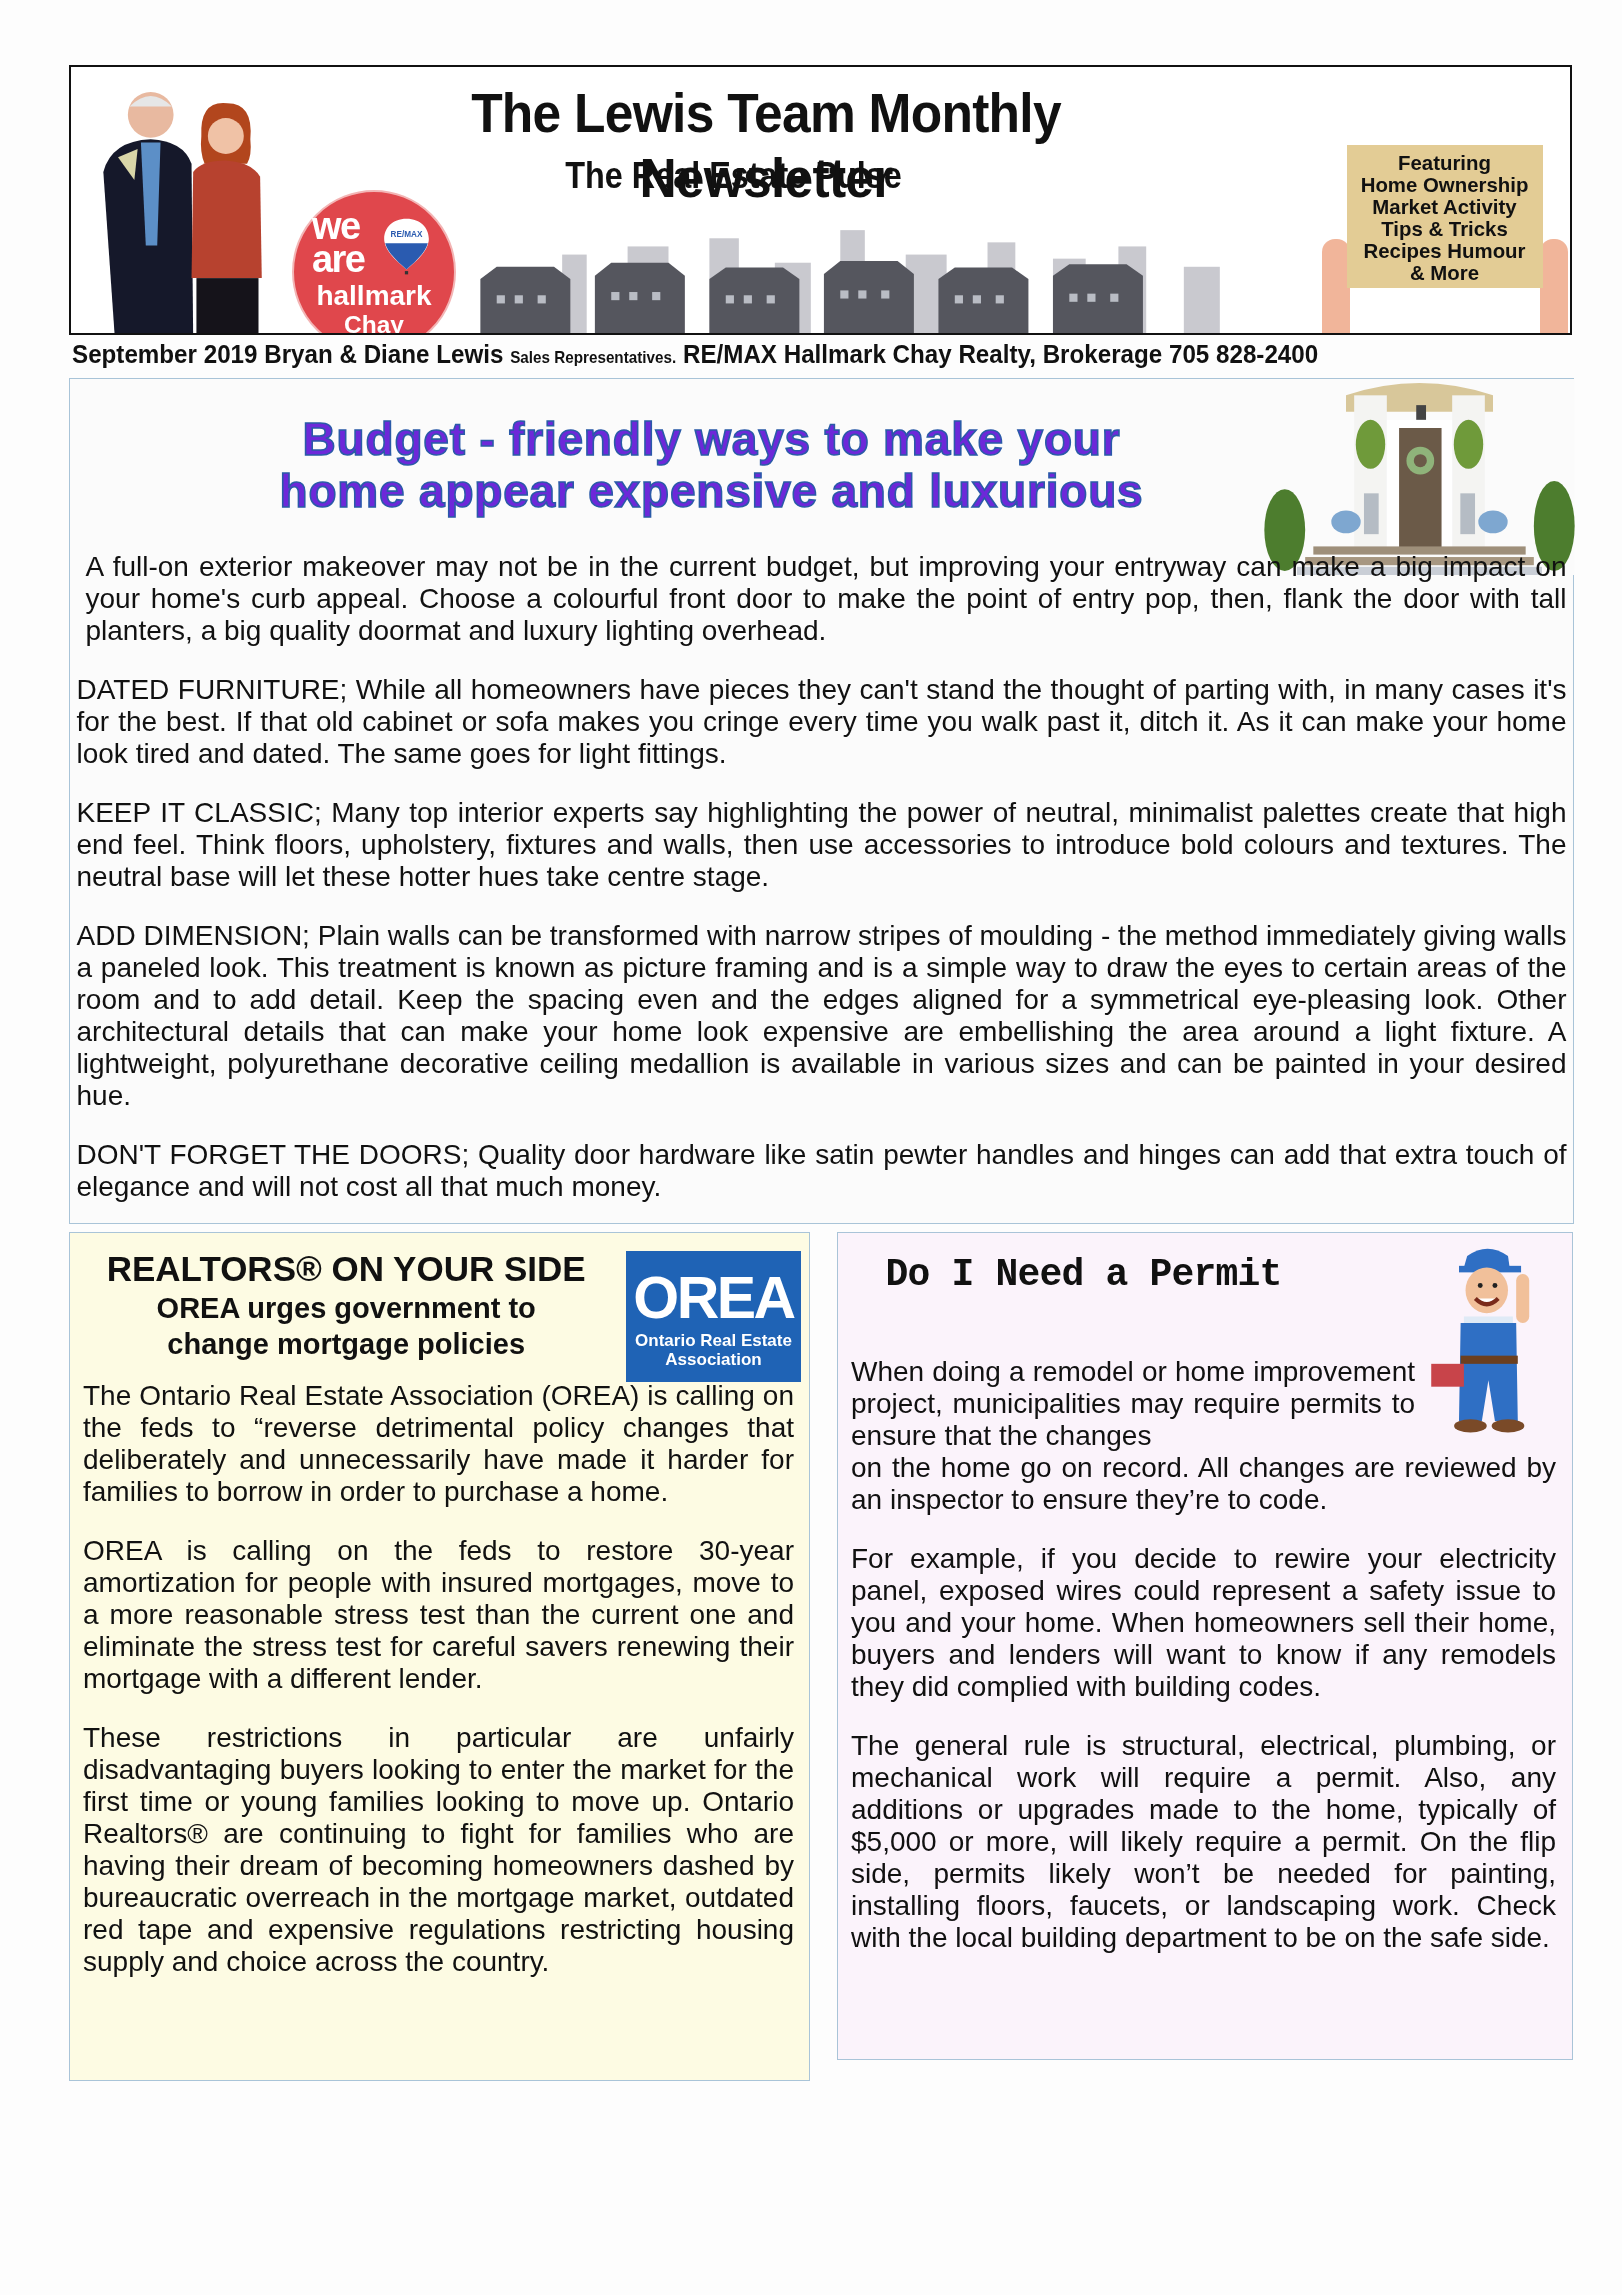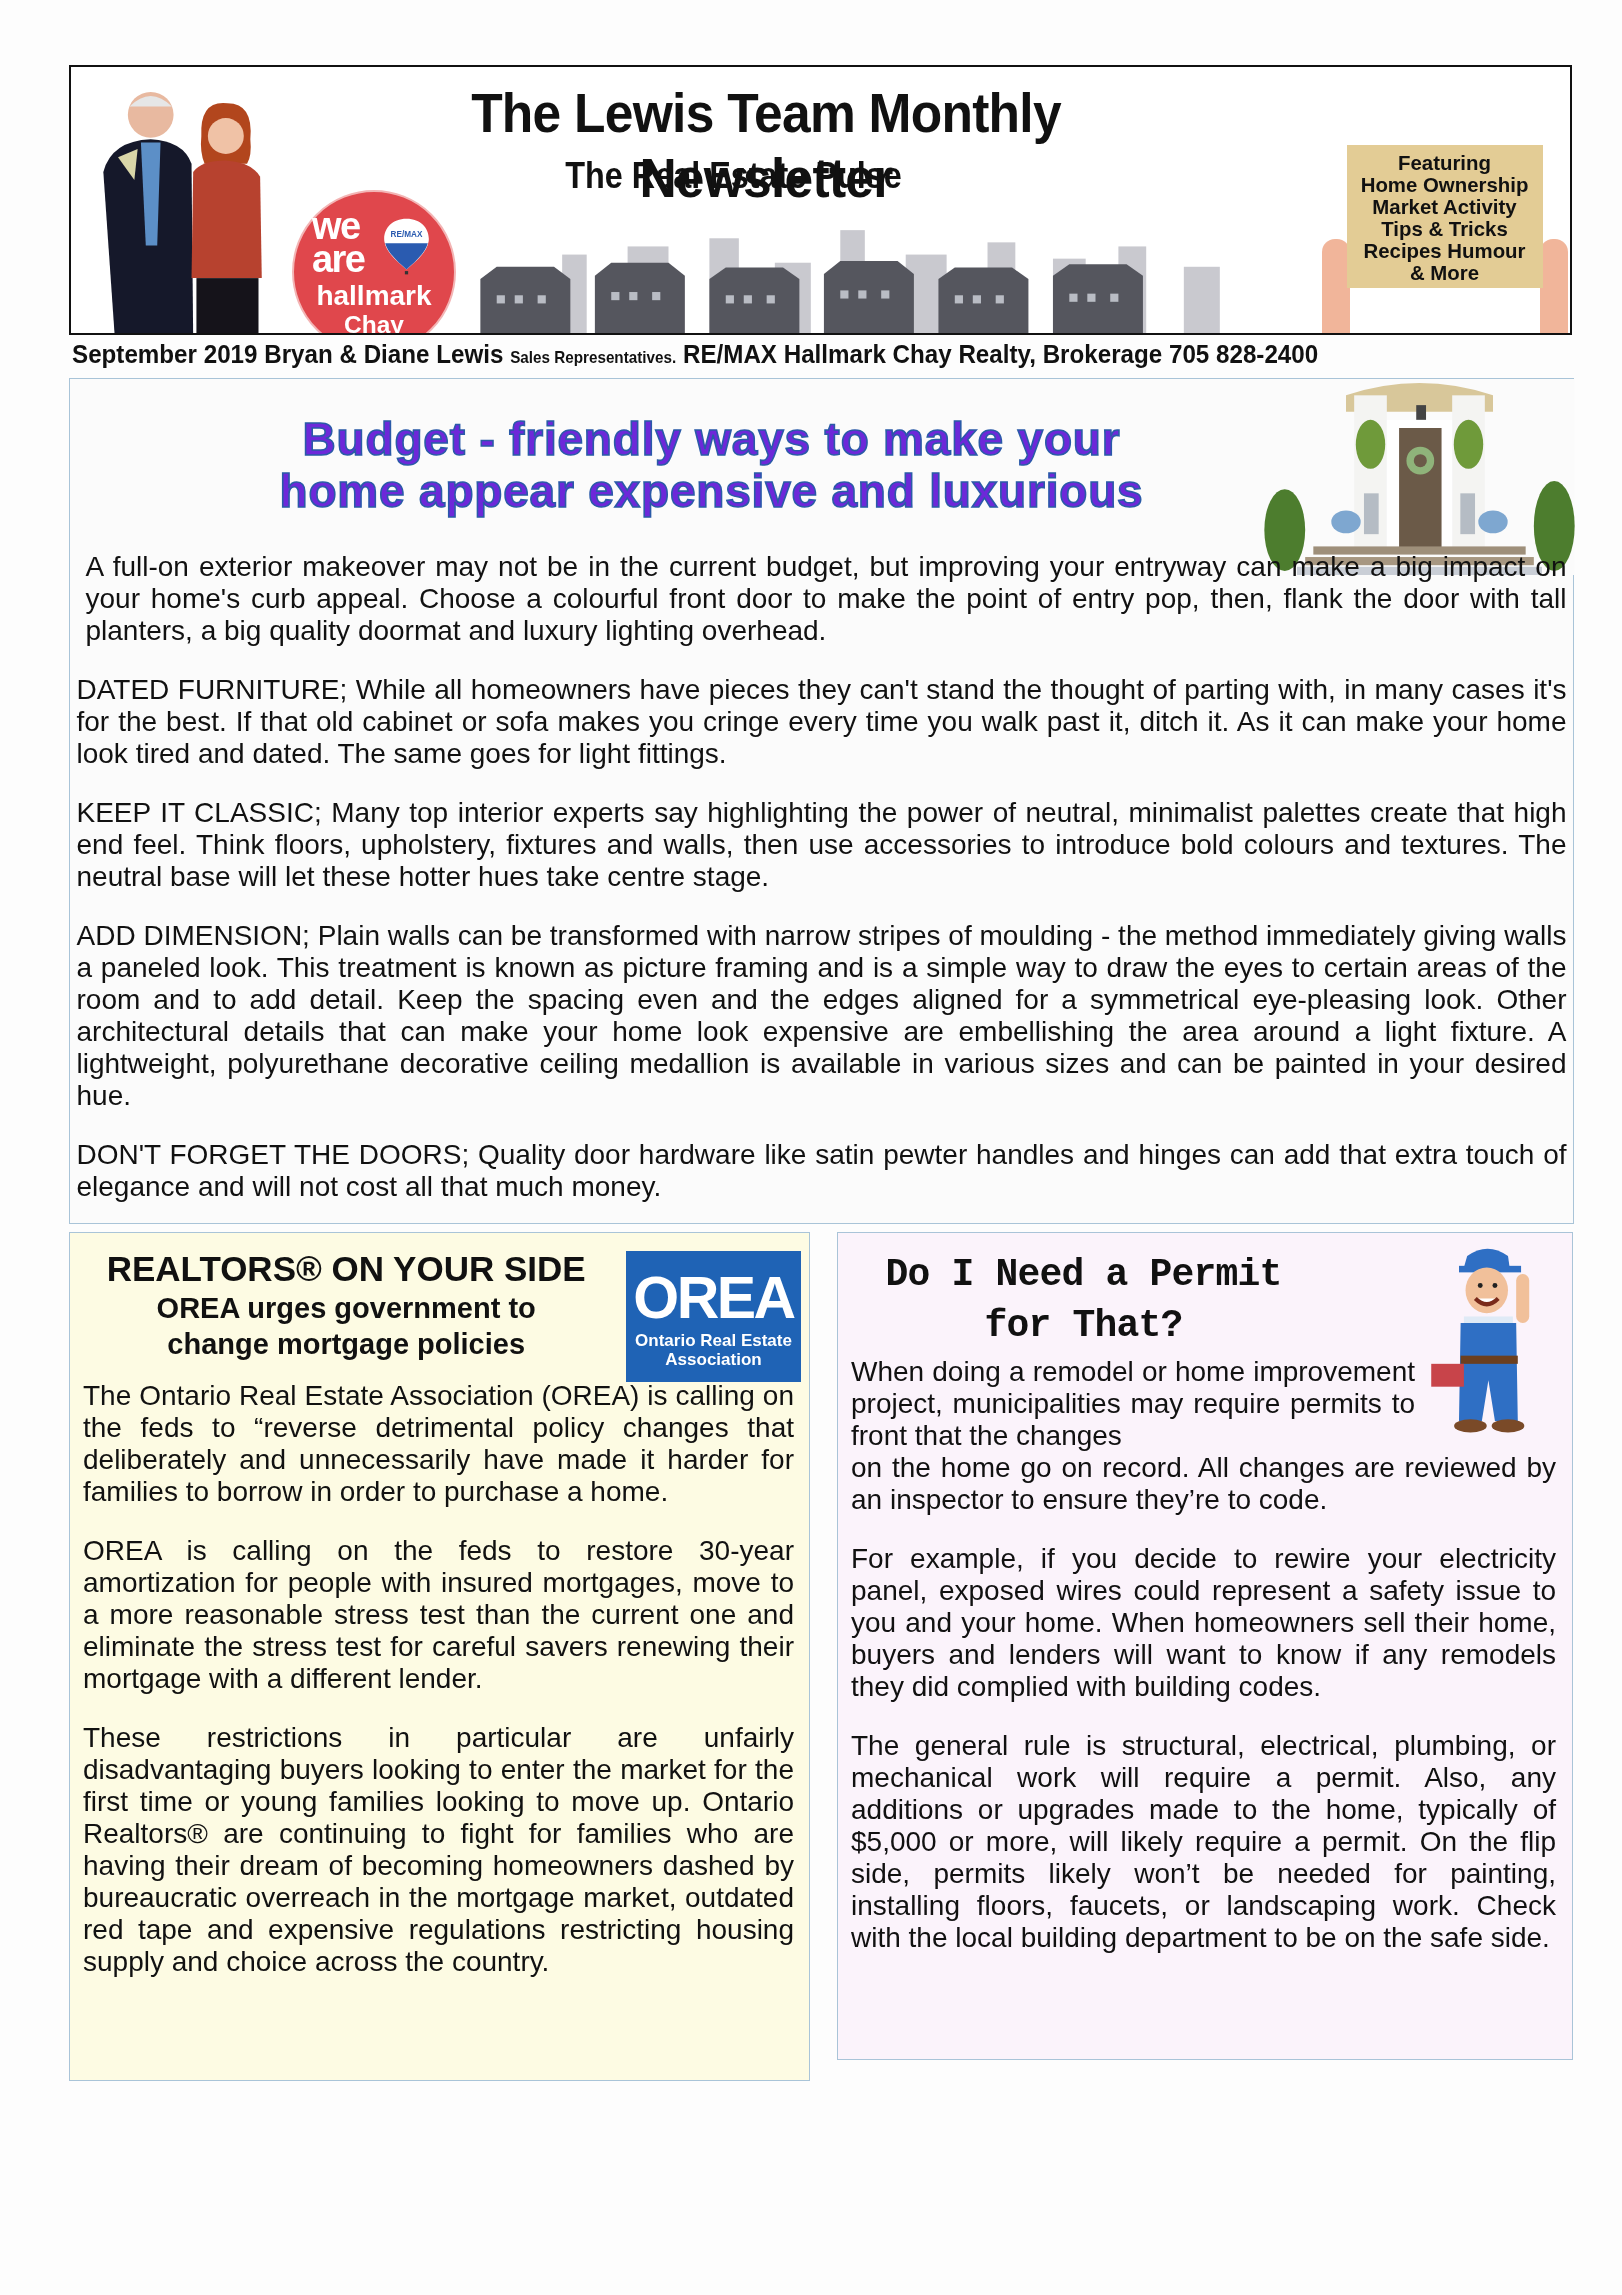--- a/index.html
+++ b/index.html
@@ -204,39 +204,38 @@
   <div class="col-text left-text">
     <p>The Ontario Real Estate Association (OREA) is calling on the feds to “reverse detrimental policy changes that deliberately and unnecessarily have made it harder for families to borrow in order to purchase a home.</p>
     <p>OREA is calling on the feds to restore 30-year amortization for people with insured mortgages, move to a more reasonable stress test than the current one and eliminate the stress test for careful savers renewing their mortgage with a different lender.</p>
     <p>These restrictions in particular are unfairly disadvantaging buyers looking to enter the market for the first time or young families looking to move up. Ontario Realtors® are continuing to fight for families who are having their dream of becoming homeowners dashed by bureaucratic overreach in the mortgage market, outdated red tape and expensive regulations restricting housing supply and choice across the country.</p>
   </div>
 </div>
 
 <div class="box box-right">
   <div class="permit-title">
     <div>Do I Need a Permit</div>
-    <div>for That?</div>
   </div>
   <svg class="plumber" viewBox="0 0 180 260">
     <path d="M70 18 Q95 0 120 18 L122 32 L66 32 Z" fill="#2f6fc4"></path>
     <rect x="60" y="30" width="76" height="8" fill="#2f6fc4"></rect>
     <ellipse cx="94" cy="60" rx="26" ry="28" fill="#f1c09a"></ellipse>
     <path d="M80 70 Q94 84 108 70" stroke="#7a2a1a" stroke-width="5" fill="#fff"></path>
     <circle cx="86" cy="54" r="3" fill="#222"></circle>
       <circle cx="104" cy="54" r="3" fill="#222"></circle>
     <rect x="66" y="92" width="60" height="30" fill="#dfeaf6"></rect>
     <path d="M62 100 L130 100 L132 220 L104 220 L96 170 L88 220 L60 220 Z" fill="#2f6fc4"></path>
     <rect x="62" y="140" width="70" height="10" fill="#6b3f1f"></rect>
     <rect x="130" y="40" width="16" height="60" rx="8" fill="#f1c09a"></rect>
     <rect x="26" y="150" width="40" height="28" fill="#c8444a"></rect>
     <ellipse cx="74" cy="226" rx="20" ry="8" fill="#7a4a28"></ellipse>
     <ellipse cx="120" cy="226" rx="20" ry="8" fill="#7a4a28"></ellipse>
   </svg>
   <div class="col-text right-text">
     <p>
-      <span class="short-lines">When doing a remodel or home improvement project, municipalities may require permits to front that the changes</span>
+      <span class="short-lines">When doing a remodel or home improvement project, municipalities may require permits to ensure that the changes</span>
       <span>on the home go on record. All changes are reviewed by an inspector to ensure they’re to code.</span>
     </p>
     <p>For example, if you decide to rewire your electricity panel, exposed wires could represent a safety issue to you and your home. When homeowners sell their home, buyers and lenders will want to know if any remodels they did complied with building codes.</p>
     <p>The general rule is  structural, electrical, plumbing, or mechanical work will require a permit. Also, any additions or upgrades made to the home, typically of $5,000 or more, will likely require a permit. On the flip side, permits likely won’t be needed for painting, installing floors, faucets, or landscaping work. Check with the local building department to be on the safe side.</p>
   </div>
 </div>
 
 
 </body></html>

